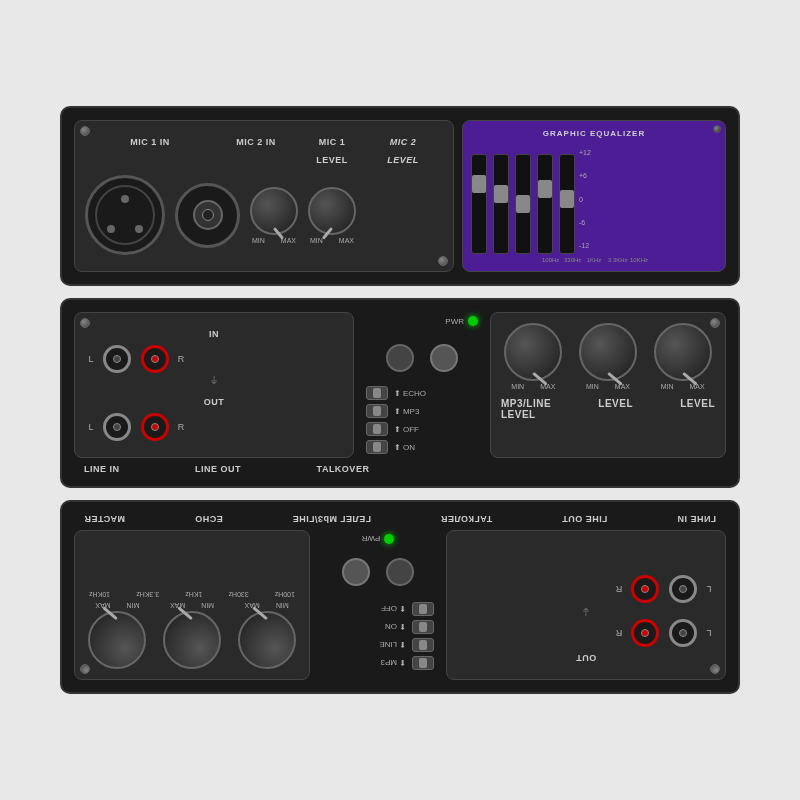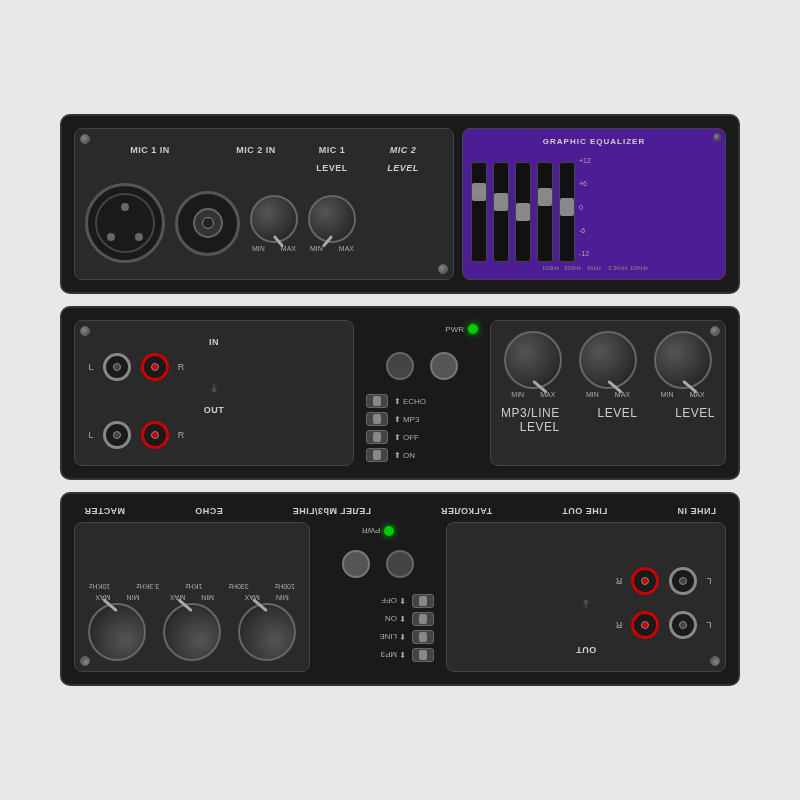--- a/index.html
+++ b/index.html
@@ -403,24 +403,24 @@
       transform-origin: bottom center;
     }
 
     .bottom-labels-row {
       display: flex;
       justify-content: space-between;
       margin-top: 8px;
     }
 
     .bottom-section-label {
-      font-size: 12px;
+      font-size: 10px;
       color: #ccc;
-      font-weight: normal;
-      text-align: right;
+      font-weight: bold;
+      text-align: left;
       letter-spacing: 0.5px;
     }
 
     
     .lower-panel {
       background: #1a1a1a;
       border-radius: 10px;
       padding: 12px;
       border: 2px solid #333;
       transform: scaleY(-1) scaleX(-1);
@@ -670,20 +670,28 @@
         </div>
 
         <div class="bottom-labels-row">
           <span class="bottom-section-label">MP3/LINE<br>LEVEL</span>
           <span class="bottom-section-label">LEVEL</span>
           <span class="bottom-section-label">LEVEL</span>
         </div>
       </div>
     </div>
 
+    <div class="bottom-row-labels" style="margin-top:6px;">
+      <span class="section-label">LINE IN</span>
+      <span class="section-label">LINE OUT</span>
+      <span class="section-label">TALKOVER</span>
+      <span style="width:40px;"></span>
+      <span style="width:40px;"></span>
+      <span style="width:40px;"></span>
+    </div>
   </div>
 
   <div class="lower-panel">
     <div class="lower-panel-inner">
 
       <div class="line-io-section" style="position:relative;">
         <div class="screw" style="top:5px;left:5px;"></div>
 
         <div style="text-align:center; margin-bottom:4px;">
           <span class="section-label">OUT</span>

